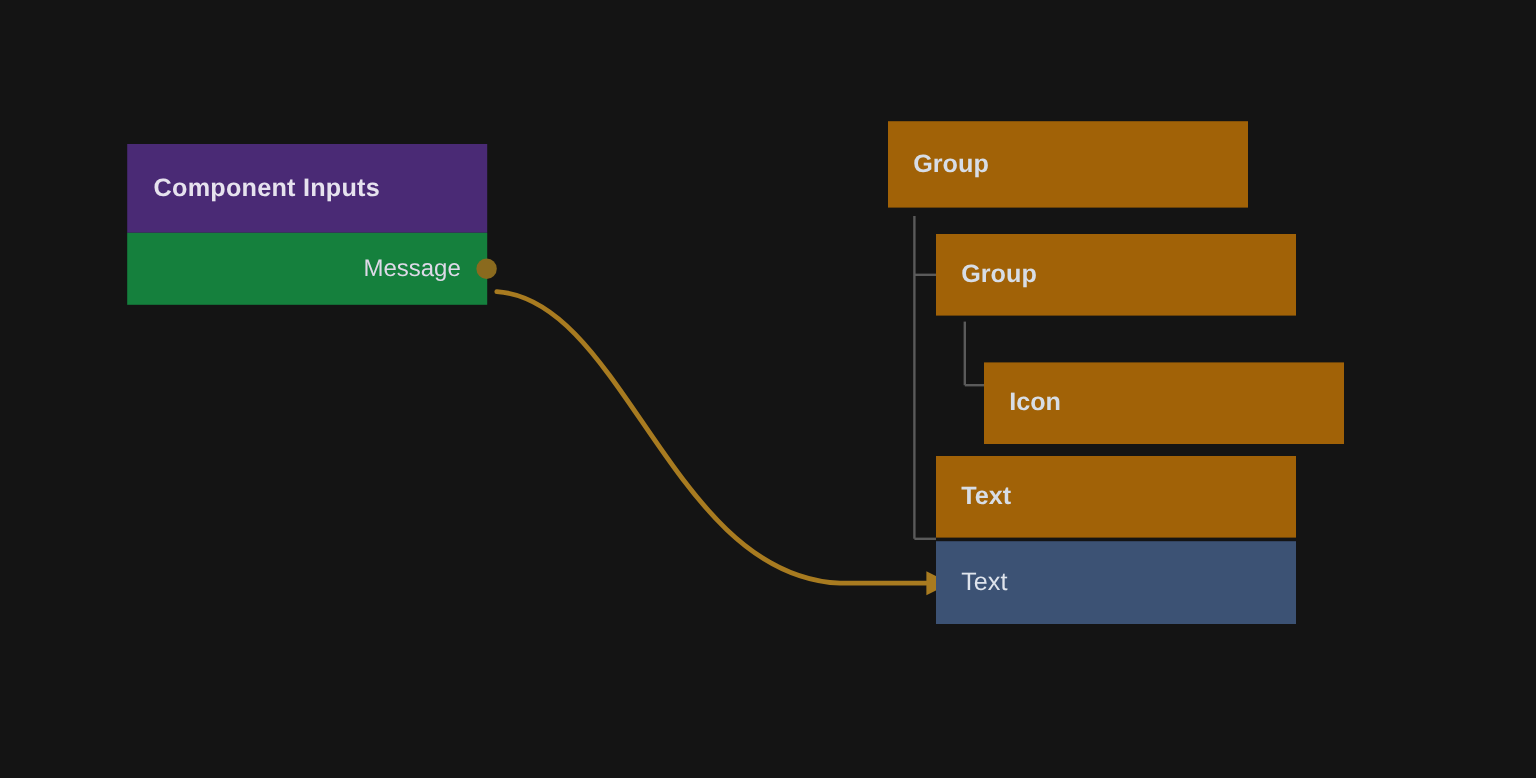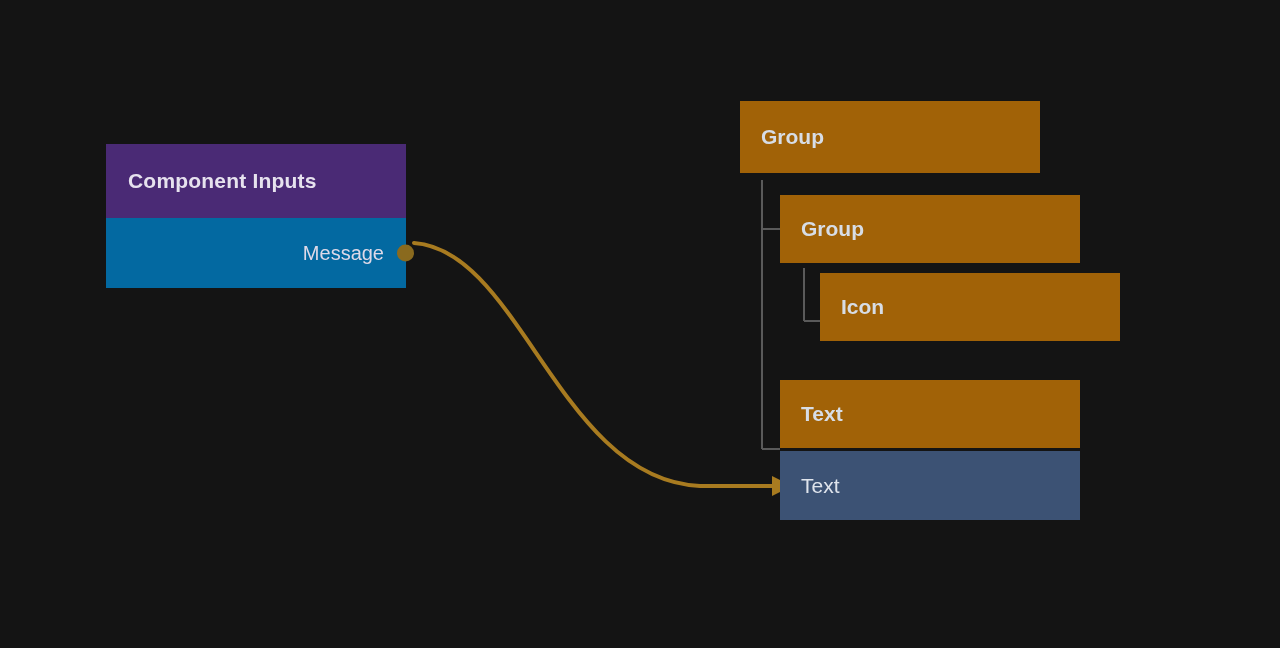--- a/index.html
+++ b/index.html
@@ -28,39 +28,39 @@
     pointer-events: none;
   }
 
   
   .node {
     position: absolute;
     box-sizing: border-box;
   }
   #inputs-node {
     left: 106px;
-    top: 144px;
+    top: 120px;
     width: 300px;
   }
   .inputs-header {
     background: #4a2a75;
     height: 74px;
     display: flex;
     align-items: center;
     padding: 0 22px;
   }
   .inputs-header-label {
     color: #e6e2ee;
     font-size: 21px;
     font-weight: bold;
     letter-spacing: .2px;
   }
   .inputs-row {
-    background: #0369a1;
-    height: 70px;
+    background: #15803d;
+    height: 60px;
     display: flex;
     align-items: center;
     justify-content: flex-end;
     padding: 0 22px;
     position: relative;
   }
   .inputs-row-label {
     color: #ded9e8;
     font-size: 20px;
   }
@@ -91,21 +91,21 @@
   .tree-node.leaf-row {
     background: #3c5274;
   }
   .tree-node.leaf-row .tree-node-label {
     font-weight: normal;
     color: #dfe4ec;
   }
 
   #node-group-root  { left: 740px; top: 101px;  width: 300px; height: 72px; padding-left: 21px; }
   #node-group-child { left: 780px; top: 195px;  width: 300px; height: 68px; padding-left: 21px; }
-  #node-icon        { left: 820px; top: 273px;  width: 300px; height: 68px; padding-left: 21px; }
+  #node-icon        { left: 820px; top: 302px;  width: 300px; height: 68px; padding-left: 21px; }
   #node-text        { left: 780px; top: 380px;  width: 300px; height: 68px; padding-left: 21px; }
   #node-text-row    { left: 780px; top: 451px;  width: 300px; height: 69px; padding-left: 21px; }
 </style>
 </head>
 <body>
 
 <div id="canvas">
 
   <svg id="wire-layer" viewBox="0 0 1280 648" xmlns="http://www.w3.org/2000/svg">
 

